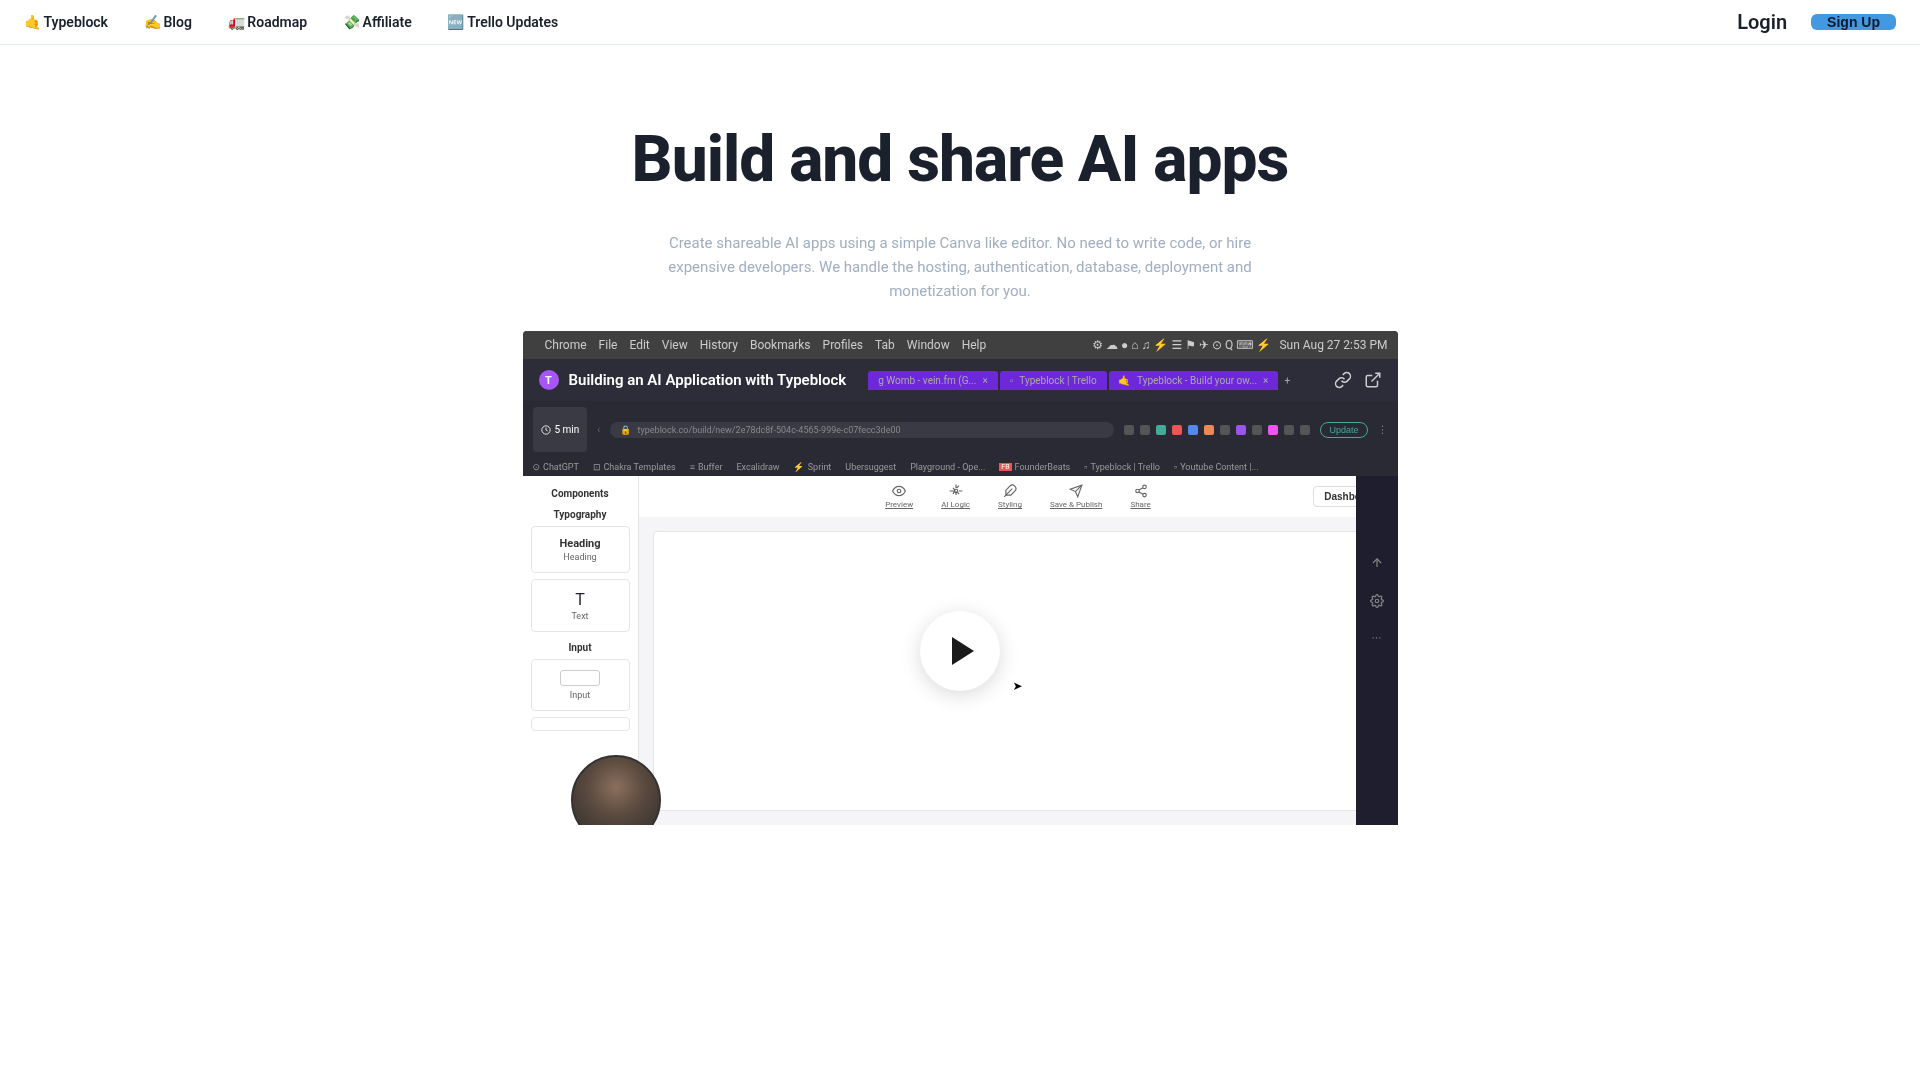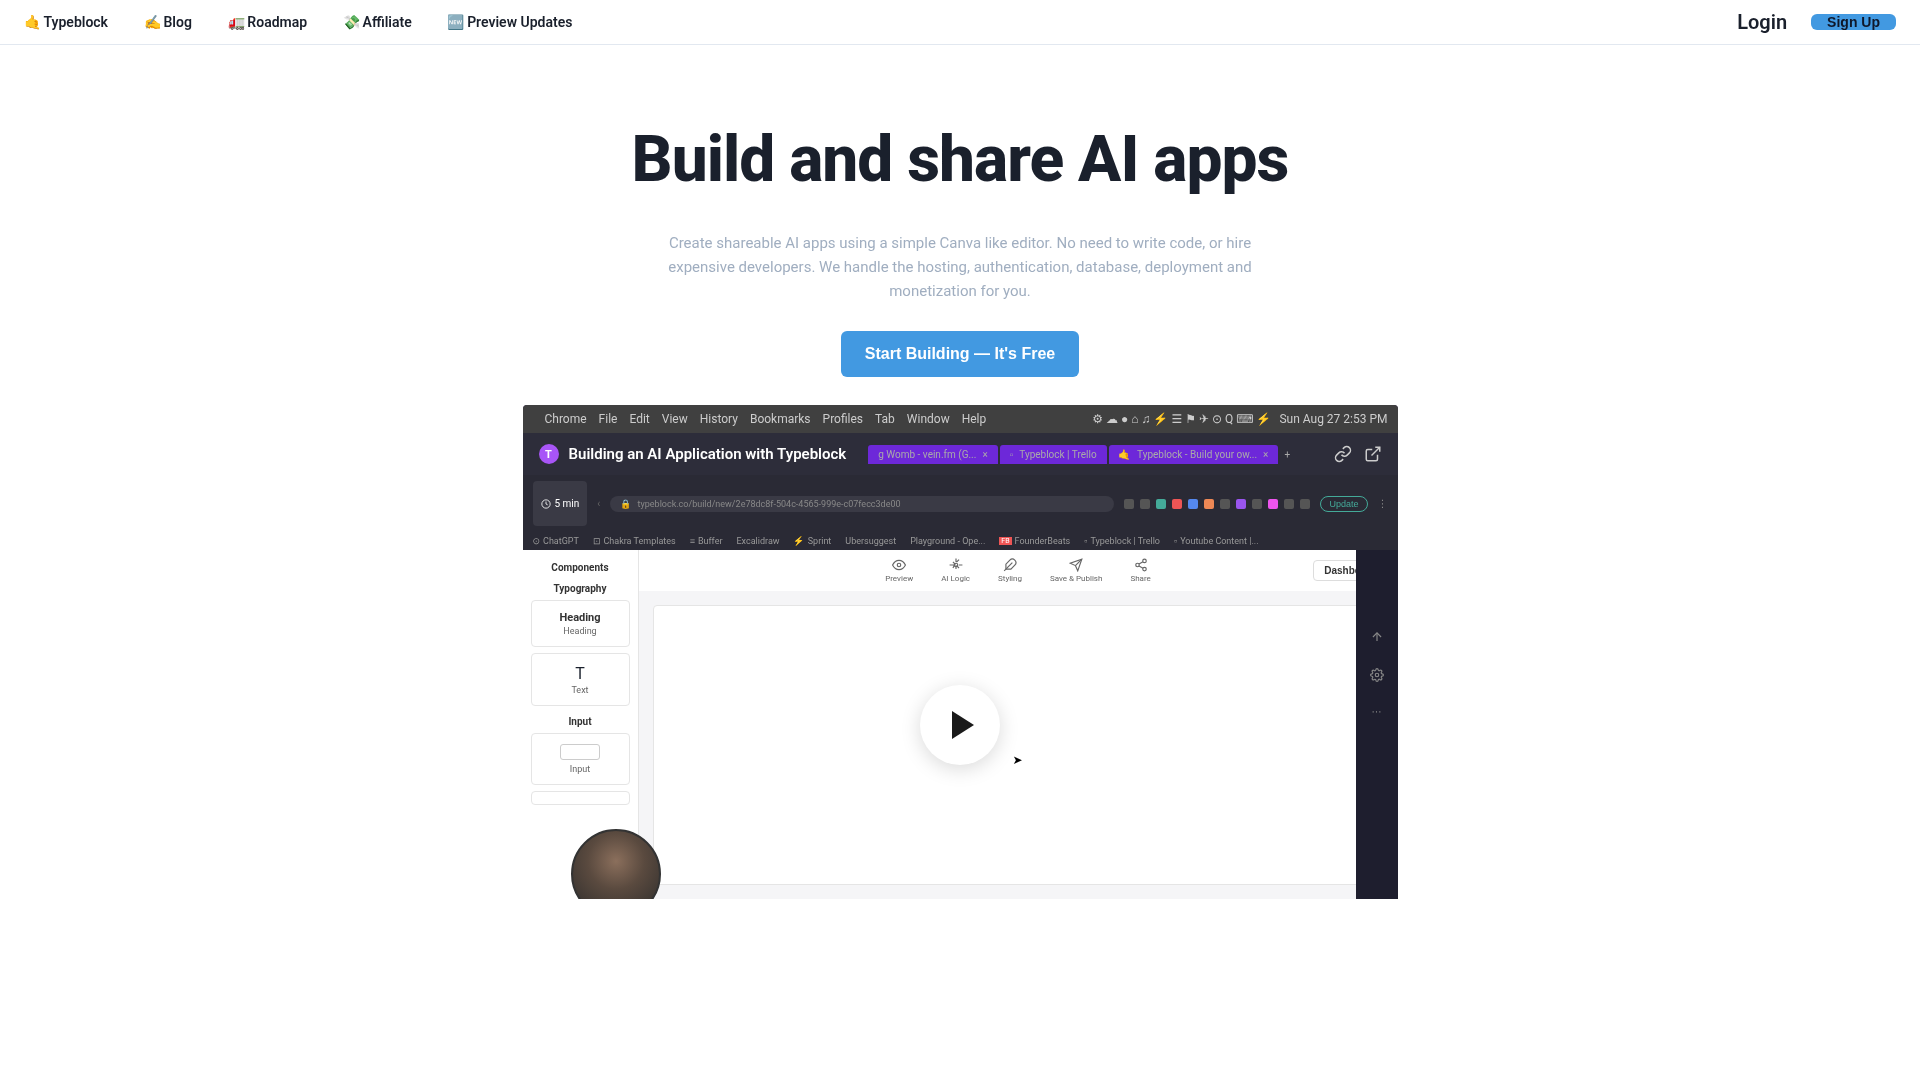--- a/index.html
+++ b/index.html
@@ -346,20 +346,21 @@
       position: relative;
     }
     
     .toolbar-item {
       display: flex;
       flex-direction: column;
       align-items: center;
       gap: 2px;
       font-size: 8px;
       color: #666;
+      text-decoration: underline;
     }
     
     .toolbar-icon {
       width: 14px;
       height: 14px;
       color: #666;
     }
     
     .dashboard-btn {
       position: absolute;
@@ -468,35 +469,34 @@
     <a class="nav-item">
       <span>🚛</span>
       <span>Roadmap</span>
     </a>
     <a class="nav-item">
       <span>💸</span>
       <span>Affiliate</span>
     </a>
     <a class="nav-item">
       <span>🆕</span>
-      <span>Preview Updates</span>
+      <span>Trello Updates</span>
     </a>
   </div>
   <div class="nav-right">
     <a class="login-link">Login</a>
     <button class="signup-btn">Sign Up</button>
   </div>
 </nav>
 
 <section class="hero">
   <h1 class="hero-title">
     <span>Build and share AI apps</span>
   </h1>
   <p class="hero-subtitle">Create shareable AI apps using a simple Canva like editor. No need to write code, or hire expensive developers. We handle the hosting, authentication, database, deployment and monetization for you.</p>
-  <button class="cta-btn">Start Building — It's Free</button>
 
   
   <div class="video-container">
 
     <div class="mac-menubar">
       <div class="mac-menu-left">
         <span></span>
         <span>Chrome</span>
         <span>File</span>
         <span>Edit</span>

